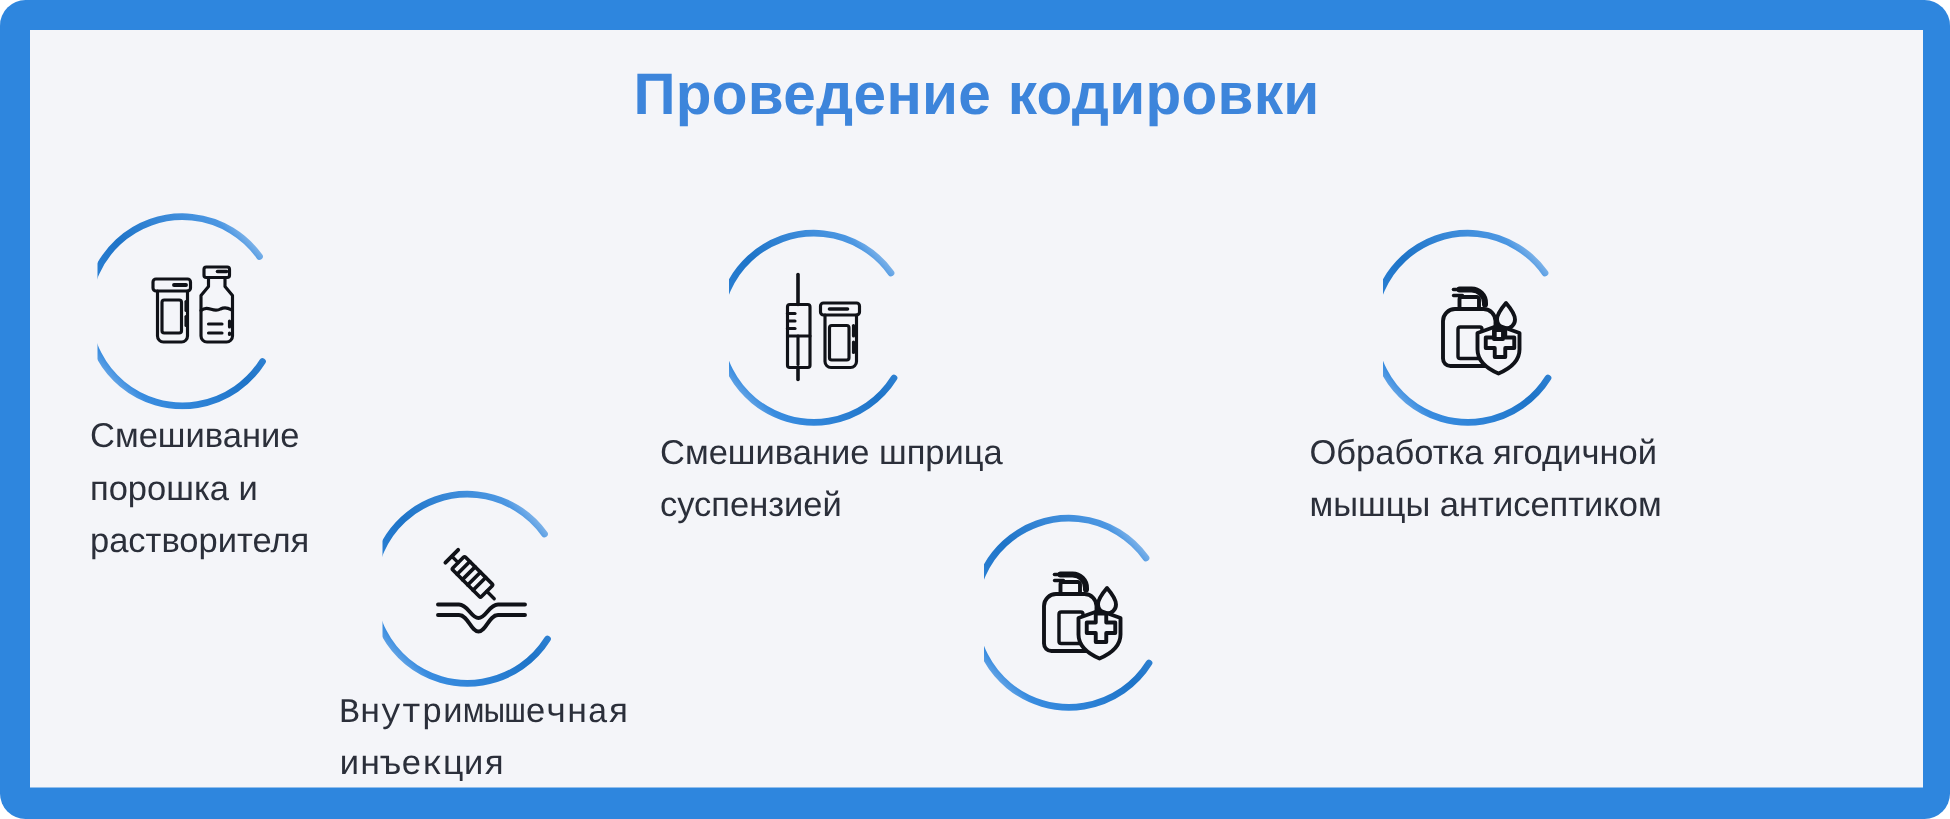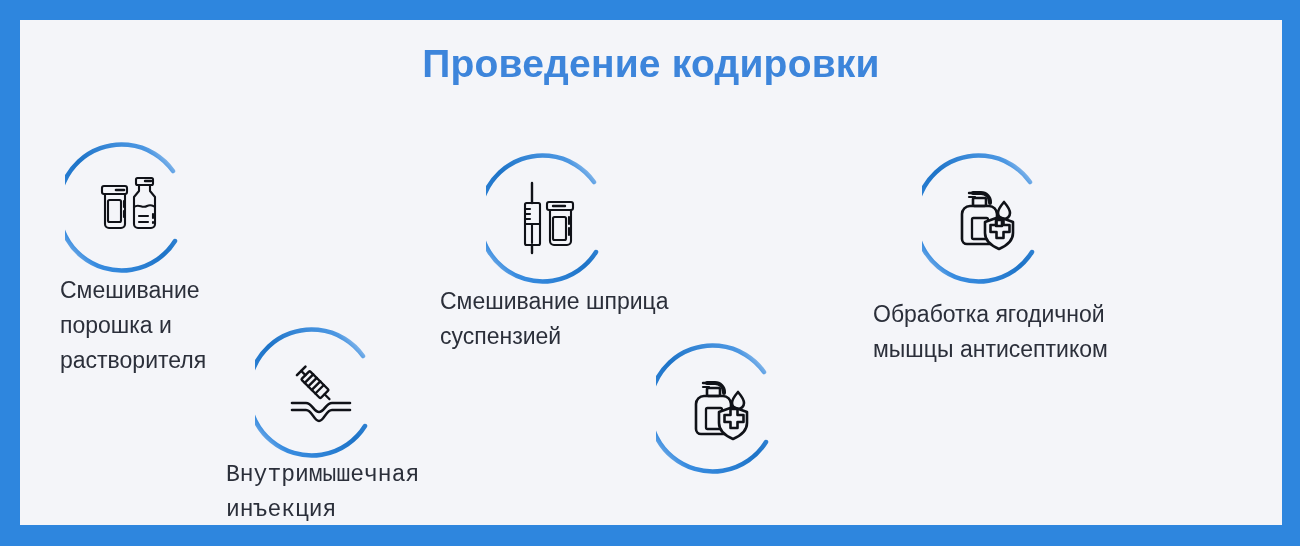--- a/index.html
+++ b/index.html
@@ -13,20 +13,21 @@
     font-family: "Liberation Sans", "DejaVu Sans", sans-serif;
     overflow: hidden;
   }
 
   #infographic {
     position: relative;
     width: 1300px;
     height: 546px;
     background: #2e86de;
     box-sizing: border-box;
+    border-radius: 17px;
   }
 
   
   #panel {
     position: absolute;
     left: 20px;
     top: 20px;
     width: 1262px;
     height: 505px;
     background: #f4f5f9;
@@ -88,21 +89,21 @@
     font-size: 23px;
     line-height: 35px;
     color: #2b2f3a;
     white-space: pre-line;
     margin-left: 4px;
   }
 
   
   #step-1 { left: 36px;  top: 121px; }
   #step-2 { left: 416px; top: 132px; }
-  #step-3 { left: 849px; top: 132px; gap: 13px; }
+  #step-3 { left: 849px; top: 132px; }
   #step-4 { left: 202px; top: 306px; font-family: Liberation Mono, monospace; }
   #step-5 { left: 636px; top: 322px; }
 </style>
 </head>
 <body>
 
 <div id="infographic">
   <div id="panel">
 
     <div id="page-title">Проведение кодировки</div>

